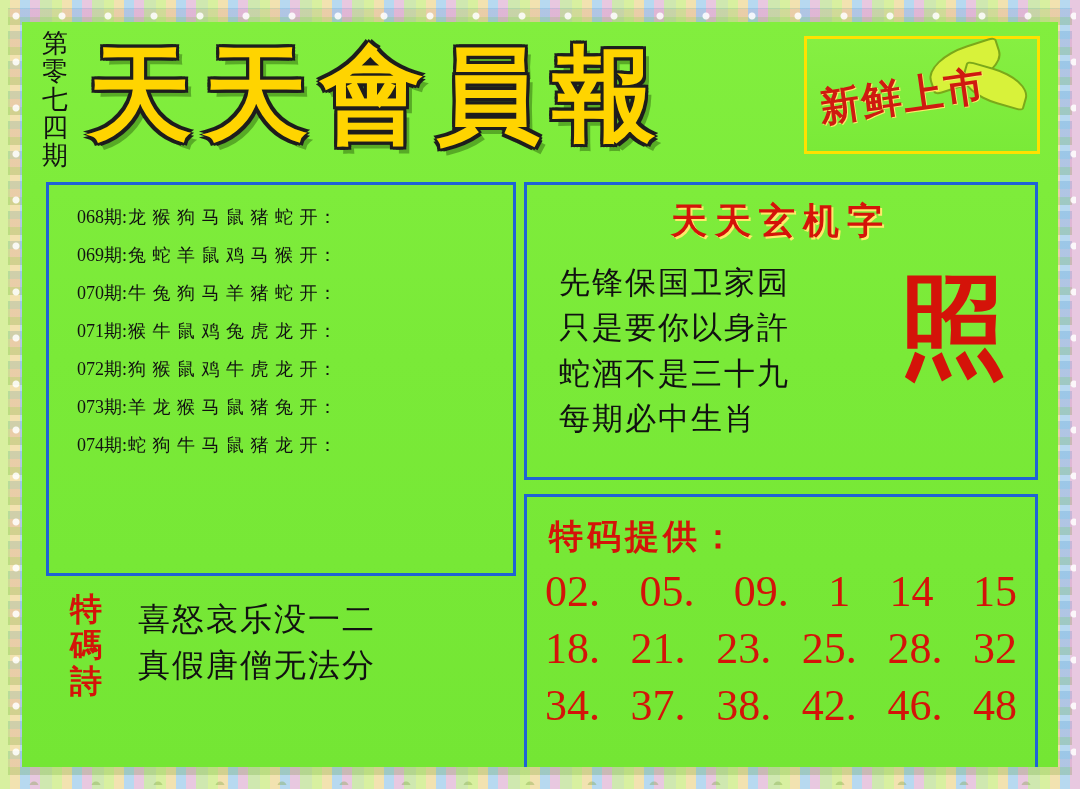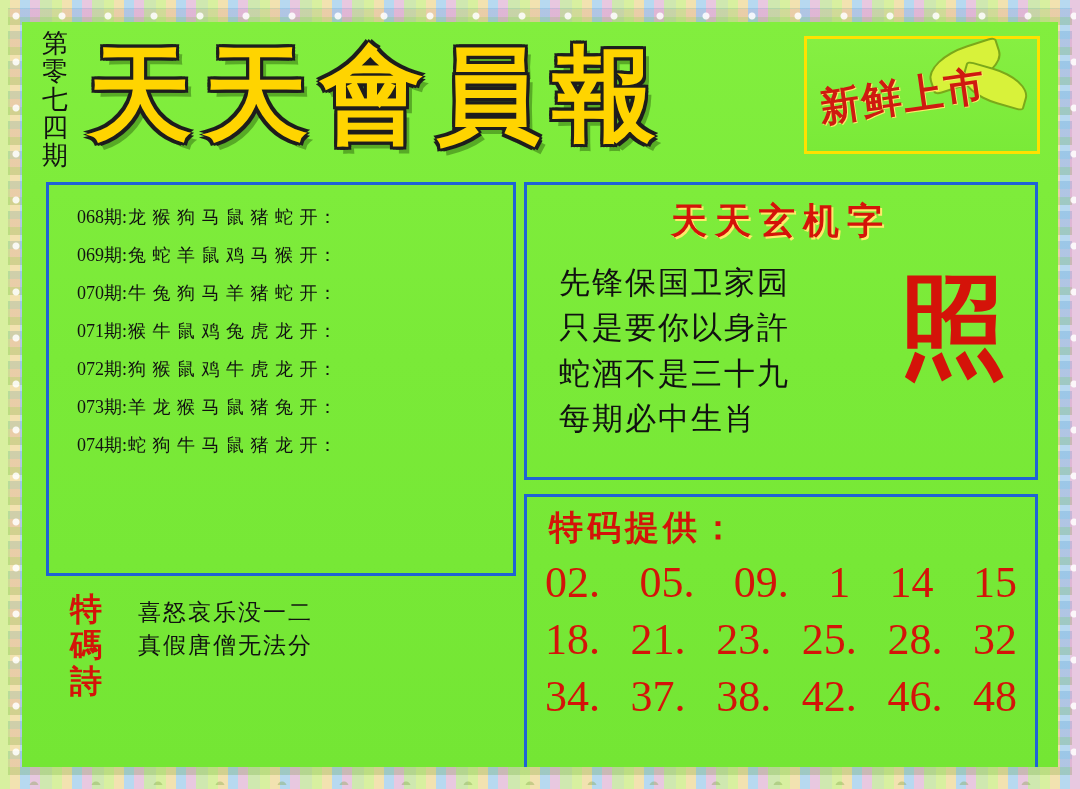--- a/index.html
+++ b/index.html
@@ -220,21 +220,21 @@
     text-align: center;
     font-family: "DejaVu Serif", "Liberation Serif", serif;
   }
   .poem-label span { display: block; }
   .poem-lines {
     position: absolute;
     left: 92px;
     top: 6px;
   }
   .poem-lines div {
-    font-size: 23px;
+    font-size: 32px;
     color: #111;
     line-height: 1.45;
     letter-spacing: 2px;
   }
 
   
   .xuanji-box {
     height: 298px;
     position: relative;
     padding: 6px 10px;
@@ -267,21 +267,21 @@
     line-height: 1;
     font-weight: bold;
     color: #d41309;
     font-family: "DejaVu Serif", "Liberation Serif", serif;
   }
 
   
   .tema-box {
     margin-top: 14px;
     height: 280px;
-    padding: 4px 14px;
+    padding: 13px 14px;
   }
   .tema-title {
     font-size: 34px;
     font-weight: bold;
     color: #d41309;
     letter-spacing: 4px;
     margin: 4px 0 2px 8px;
     font-family: "DejaVu Serif", "Liberation Serif", serif;
   }
   .tema-row {

